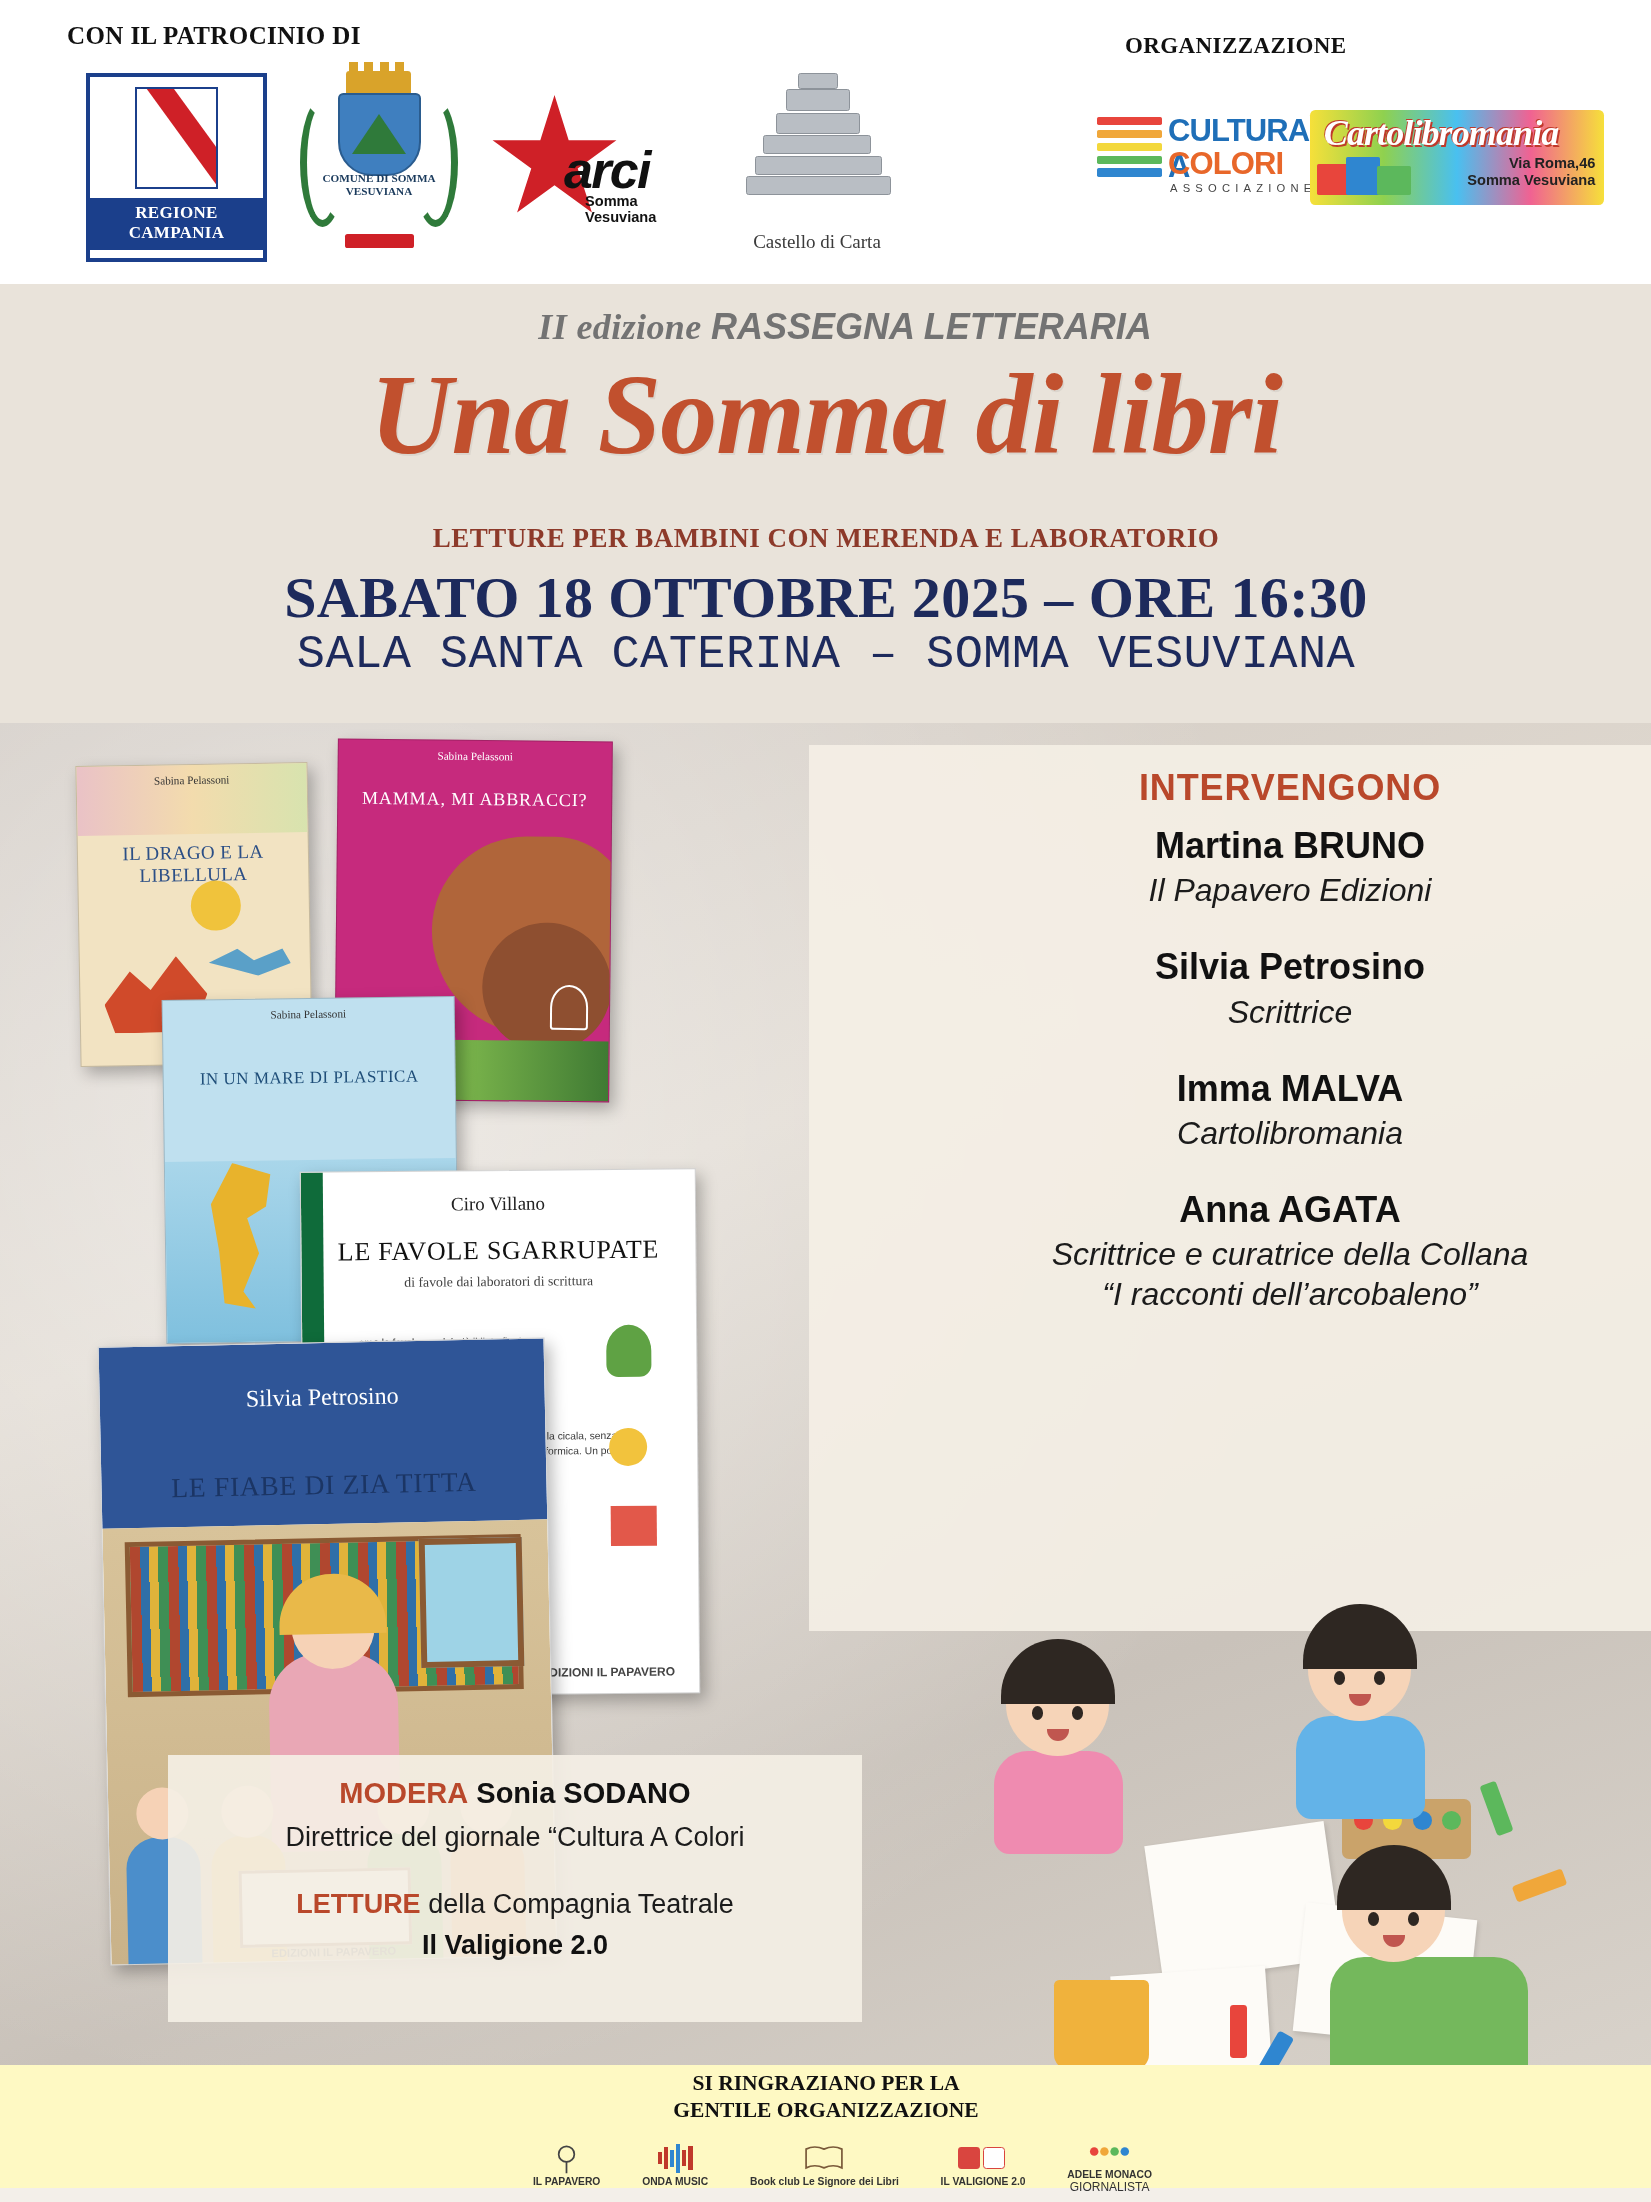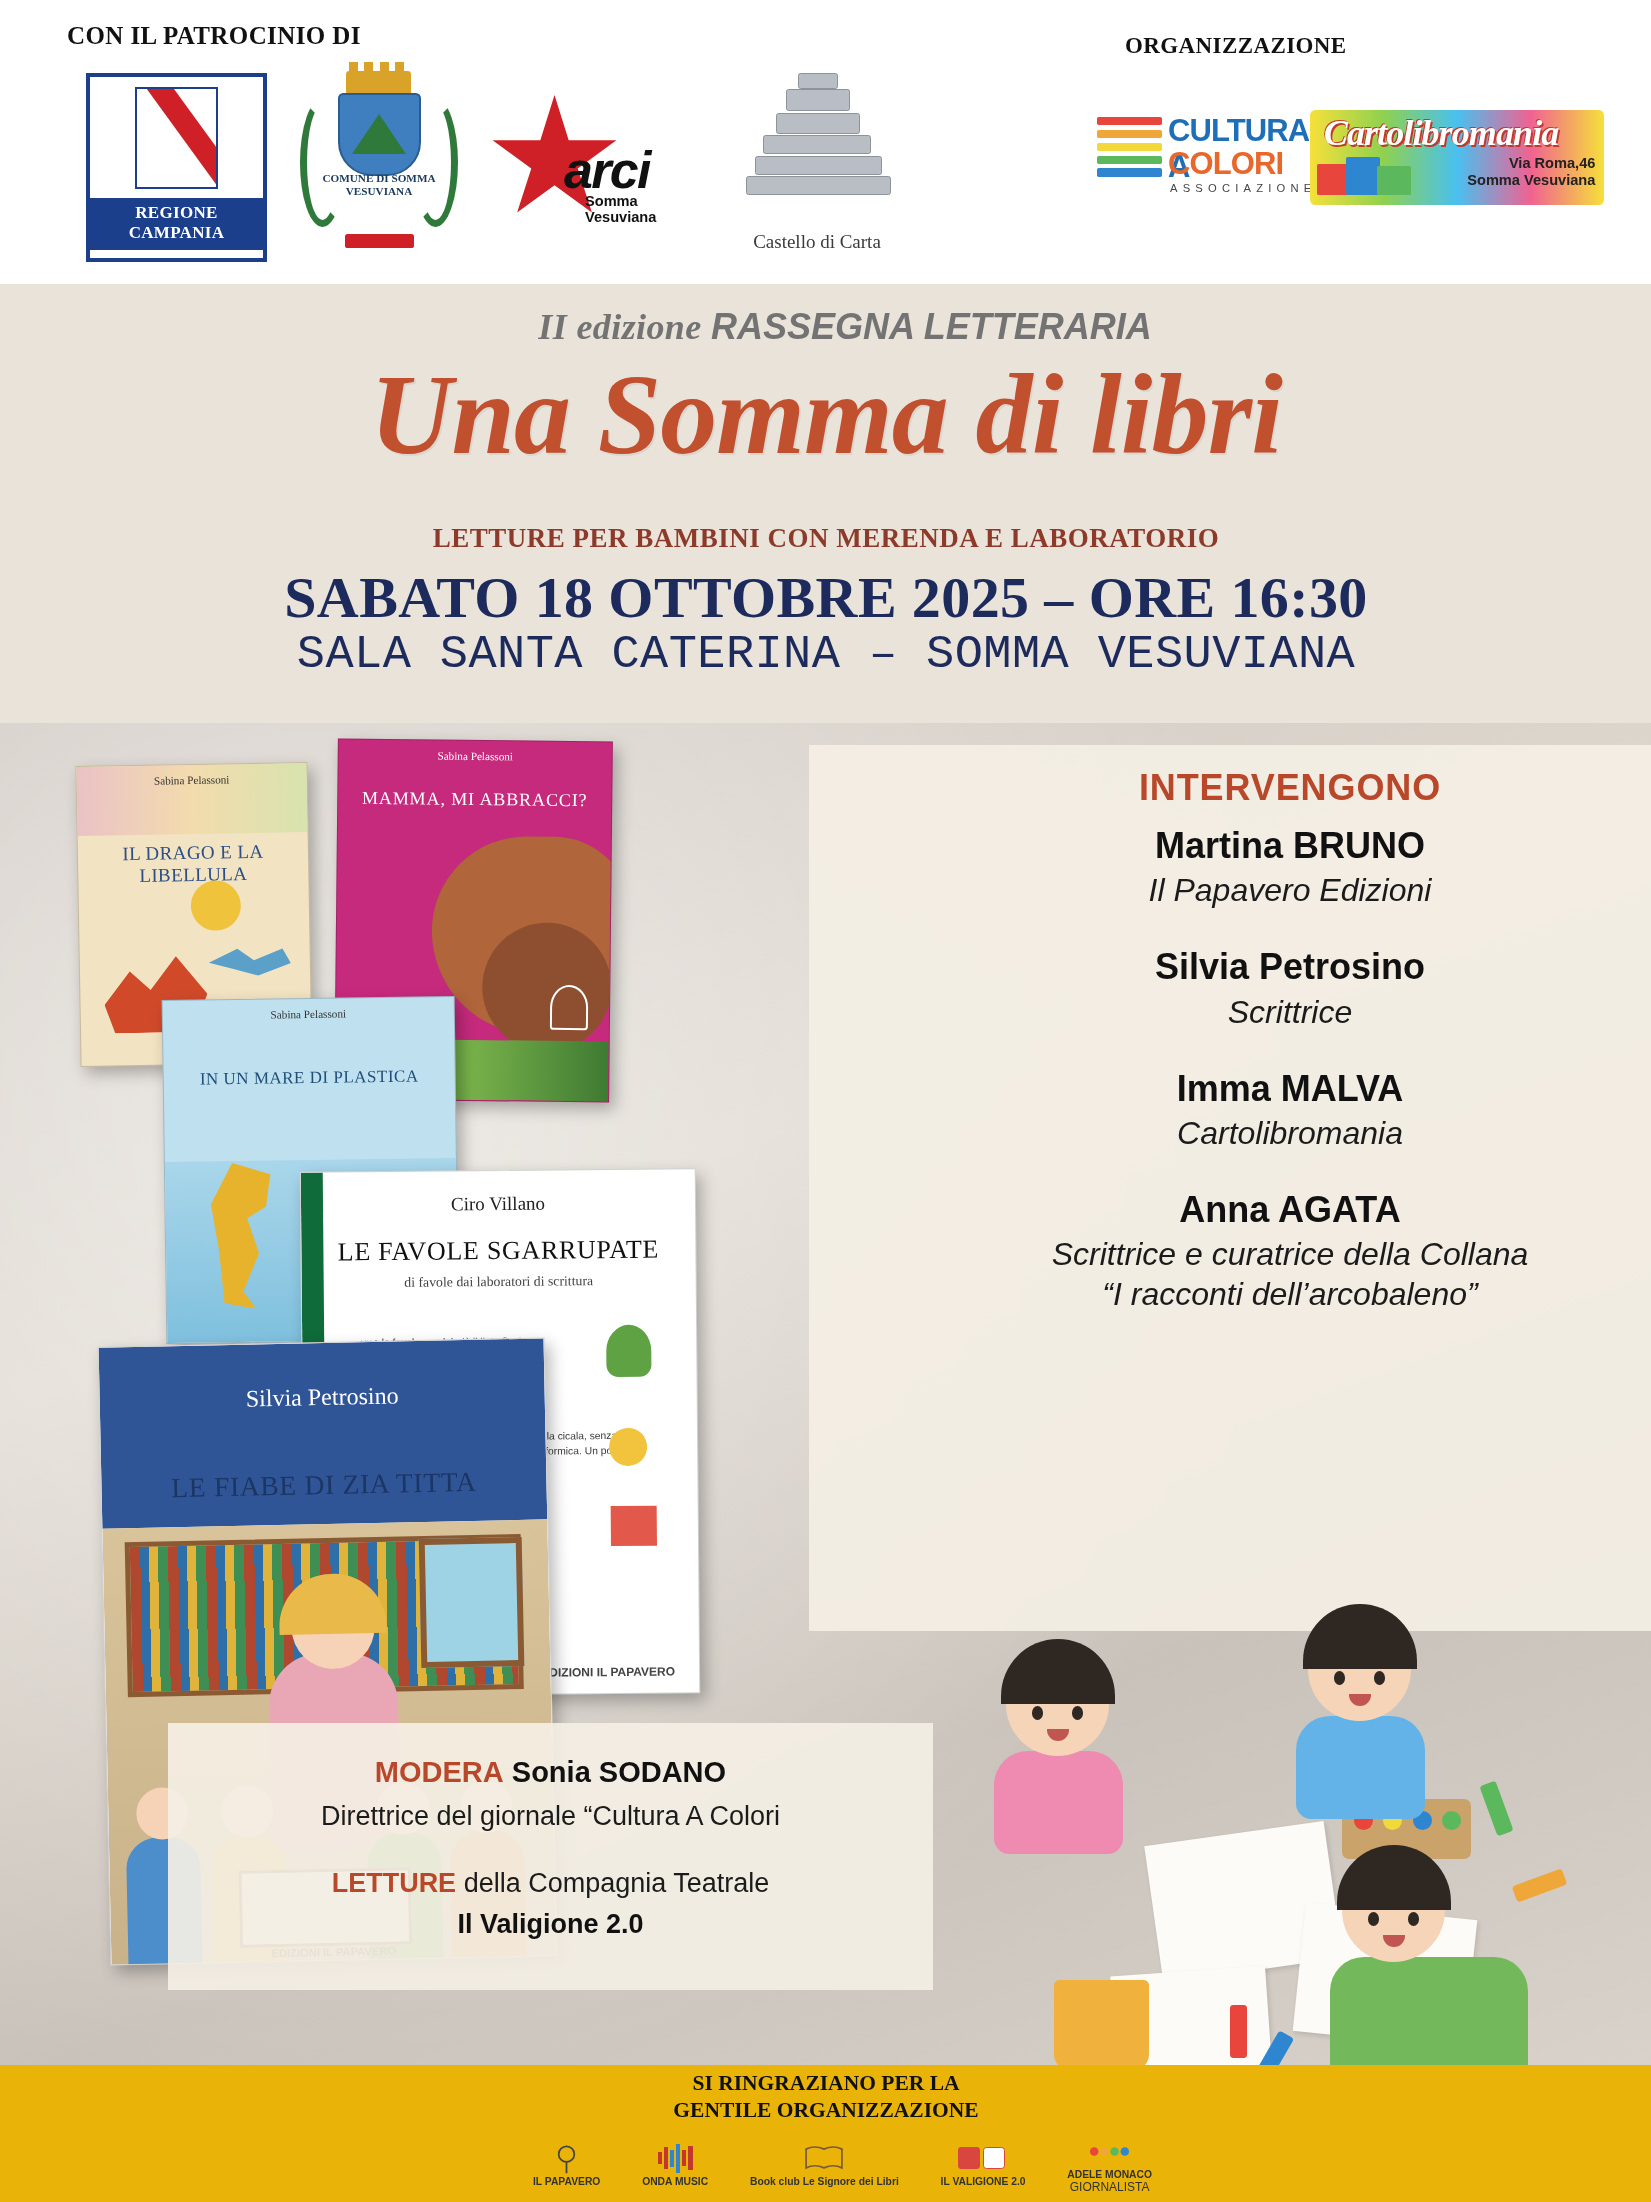--- a/index.html
+++ b/index.html
@@ -436,40 +436,40 @@
   .p2 { left: 327px; top: 310px; width: 172px; height: 129px; transform: rotate(6deg); }
   .p3 { left: 142px; top: 370px; width: 155px; height: 112px; transform: rotate(-4deg); }
   .crayon { position: absolute; width: 17px; height: 53px; border-radius: 3.4px; }
   .paint-tray { position: absolute; left: 370px; top: 198px; width: 129px; height: 60px; background: #caa36a; border-radius: 6.9px; }
   .paint-dot { position: absolute; width: 19px; height: 19px; border-radius: 50%; top: 12px; }
   .bucket { position: absolute; left: 82px; top: 379px; width: 95px; height: 90px; background: #f0b23c; border-radius: 5.2px 5.2px 15.5px 15.5px; }
 
   
   .moderator {
     position: absolute;
-    left: 168px; top: 1000px;
-    width: 765px; height: 267px;
+    left: 168px; top: 1032px;
+    width: 694px; height: 267px;
     background: rgba(244,239,229,0.92);
     text-align: center;
-    padding-top: 33px;
+    padding-top: 22px;
   }
   .mod-line1 { font-size: 29px; color: #1b1b1b; }
   .mod-line1 b { color: #b9482b; }
   .mod-line1 .nm { font-weight: bold; color: #111; }
   .mod-line2 { font-size: 27px; color: #1b1b1b; margin-top: 12px; }
   .mod-line3 { font-size: 27px; color: #1b1b1b; margin-top: 36px; }
   .mod-line3 b { color: #b9482b; }
   .mod-line4 { font-size: 27px; font-weight: bold; color: #111; margin-top: 10.3px; }
 
   
   .footer {
     position: absolute;
     left: 0; top: 2065px;
-    width: 1652px; height: 138px;
-    background: #eab308;
+    width: 1652px; height: 123px;
+    background: #fef9c3;
   }
   .thanks {
     position: absolute; left: 0; top: 5.2px; width: 1652px;
     text-align: center;
     font-family: "Liberation Serif", serif;
     font-weight: bold; font-size: 21.5px; color: #111;
     line-height: 1.25;
   }
   .footer-logos {
     position: absolute; left: 533px; top: 65px;

